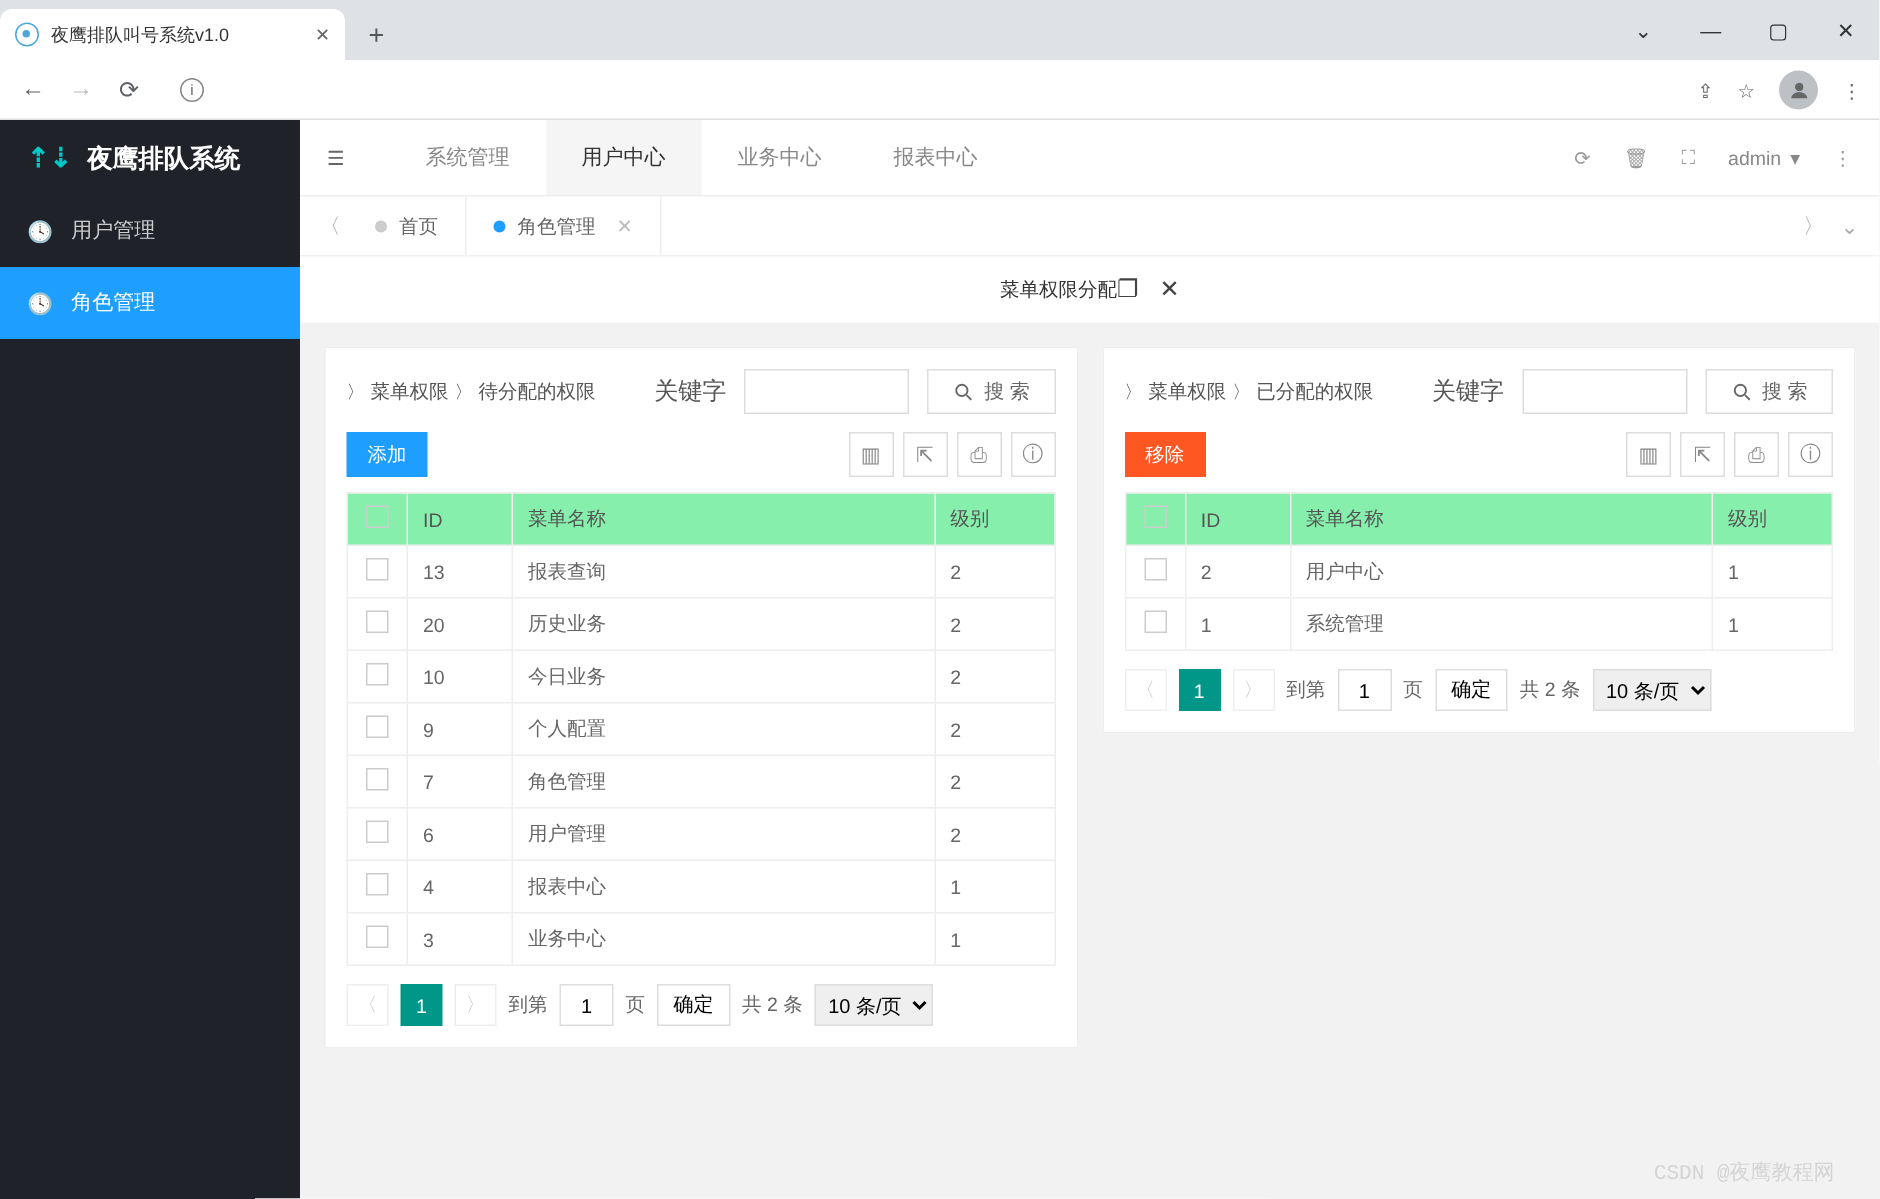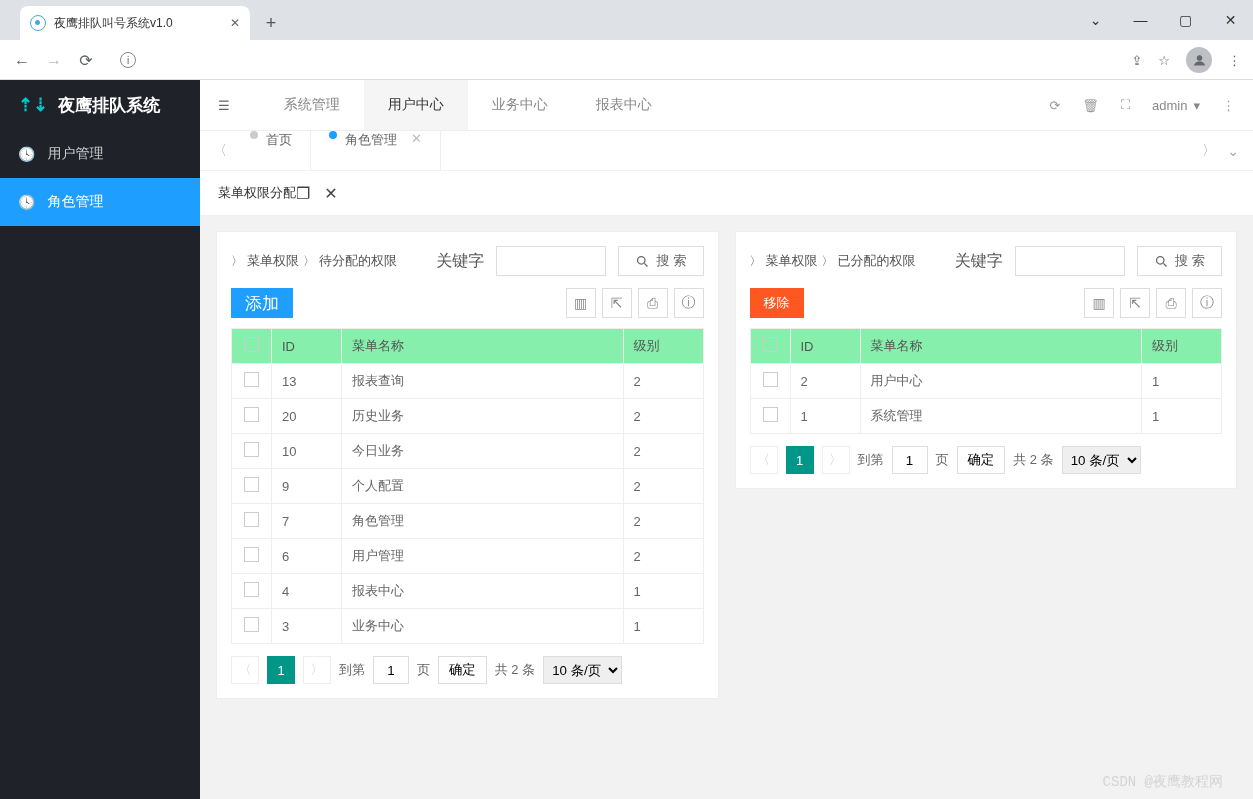--- a/index.html
+++ b/index.html
@@ -1,20 +1,20 @@
 <!DOCTYPE html>
 <html><head>
 <meta charset="utf-8">
 <style>
 * { box-sizing: border-box; margin: 0; padding: 0; }
 body { font-family: "Microsoft YaHei", Arial, sans-serif; font-size: 13px; color: #333; background: #fff; overflow: hidden; }
 
 
 .browser-chrome { height: 80px; background: #fff; border-bottom: 1px solid #ddd; }
-.tab-bar { height: 40px; background: #dee1e6; display: flex; align-items: flex-end; padding-left: 20px; }
+.tab-bar { height: 40px; background: #dee1e6; display: flex; align-items: flex-end; padding-left: 0; }
 .tab { background: #fff; height: 34px; width: 230px; border-radius: 8px 8px 0 0; display: flex; align-items: center; padding: 0 10px; font-size: 12px; gap: 8px; }
 .tab-favicon { width: 16px; height: 16px; border: 1.5px solid #4aa8d8; border-radius: 50%; position: relative; }
 .tab-favicon::after { content: ""; position: absolute; width: 5px; height: 5px; background: #4aa8d8; border-radius: 50%; top: 3.5px; left: 3.5px; }
 .tab-title { flex: 1; white-space: nowrap; overflow: hidden; }
 .tab-close { color: #666; cursor: pointer; }
 .new-tab { width: 30px; height: 30px; display: flex; align-items: center; justify-content: center; color: #555; font-size: 18px; margin-left: 6px; margin-bottom: 2px; cursor: pointer; }
 .win-controls { margin-left: auto; display: flex; height: 100%; align-items: center; }
 .win-btn { width: 45px; height: 30px; display: flex; align-items: center; justify-content: center; color: #333; font-size: 14px; }
 .addr-bar { height: 40px; display: flex; align-items: center; padding: 0 12px; gap: 12px; }
 .nav-btn { color: #5f6368; font-size: 16px; width: 20px; text-align: center; }
@@ -36,39 +36,39 @@
 .topbar { height: 50px; background: #fff; display: flex; align-items: center; padding: 0 18px; }
 .collapse-btn { color: #666; margin-right: 30px; }
 .topnav { display: flex; height: 100%; }
 .topnav-item { padding: 0 24px; display: flex; align-items: center; color: #888; cursor: pointer; font-size: 14px; }
 .topnav-item.active { background: #f5f5f5; color: #333; }
 .top-right { margin-left: auto; display: flex; gap: 22px; align-items: center; color: #999; }
 .user-drop { display: flex; align-items: center; gap: 6px; color: #888; }
 
 .tabrow { height: 40px; background: #fff; border-top: 1px solid #eee; display: flex; align-items: center; padding: 0 8px; }
 .tabrow-arrow { width: 24px; text-align: center; color: #aaa; font-size: 14px; cursor: pointer; }
-.tabrow .ptab { height: 100%; display: flex; align-items: flex-start; padding: 0 18px; gap: 8px; border-right: 1px solid #eee; cursor: pointer; font-size: 13px; color: #666; }
+.tabrow .ptab { height: 100%; display: flex; align-items: center; padding: 0 18px; gap: 8px; border-right: 1px solid #eee; cursor: pointer; font-size: 13px; color: #666; }
 .dot { width: 8px; height: 8px; border-radius: 50%; background: #ccc; }
 .dot.active { background: #1e9fff; }
 .ptab-close { color: #bbb; margin-left: 6px; }
 
-.pagehdr { height: 44px; background: #fff; margin-top: 1px; display: flex; align-items: center; padding: 0 18px; justify-content: flex-start; }
+.pagehdr { height: 44px; background: #fff; margin-top: 1px; display: flex; align-items: center; padding: 0 18px; justify-content: center; }
 .pagehdr-actions { display: flex; gap: 14px; color: #444; font-size: 16px; }
 
 .content { flex: 1; padding: 16px; overflow: auto; display: flex; gap: 16px; align-items: flex-start; }
 .panel { flex: 1; background: #fff; border: 1px solid #eee; padding: 14px; }
 .panel-hdr { display: flex; align-items: center; gap: 4px; margin-bottom: 12px; flex-wrap: wrap; }
 .bc { color: #555; font-size: 13px; display: flex; align-items: center; gap: 4px; }
 .bc .caret { font-size: 12px; }
 .kw-label { margin-left: auto; font-size: 16px; color: #555; }
 .kw-input { width: 110px; height: 30px; border: 1px solid #ddd; padding: 0 8px; margin: 0 8px; }
 .search-btn { height: 30px; padding: 0 16px; border: 1px solid #ddd; background: #fff; color: #666; display: flex; align-items: center; gap: 6px; cursor: pointer; }
 
 .toolbar { display: flex; align-items: center; margin: 12px 0 10px; }
-.add-btn { background: #1e9fff; color: #fff; border: none; height: 30px; padding: 0 14px; cursor: pointer; font-size: 17px; }
+.add-btn { background: #1e9fff; color: #fff; border: none; height: 30px; padding: 0 14px; cursor: pointer; font-size: 13px; }
 .remove-btn { background: #ff5722; color: #fff; border: none; height: 30px; padding: 0 14px; cursor: pointer; font-size: 13px; }
 .tool-icons { margin-left: auto; display: flex; gap: 6px; }
 .tool-icon { width: 30px; height: 30px; border: 1px solid #ddd; display: flex; align-items: center; justify-content: center; color: #888; font-size: 14px; cursor: pointer; }
 
 table { width: 100%; border-collapse: collapse; font-size: 13px; }
 th, td { border: 1px solid #eee; padding: 8px 10px; text-align: left; color: #666; font-weight: normal; }
 th { background: #86efac; color: #555; }
 .chk { width: 15px; height: 15px; border: 1px solid #ccc; display: inline-block; }
 td.chkcell, th.chkcell { width: 40px; text-align: center; }
 td.idcell, th.idcell { width: 70px; }

